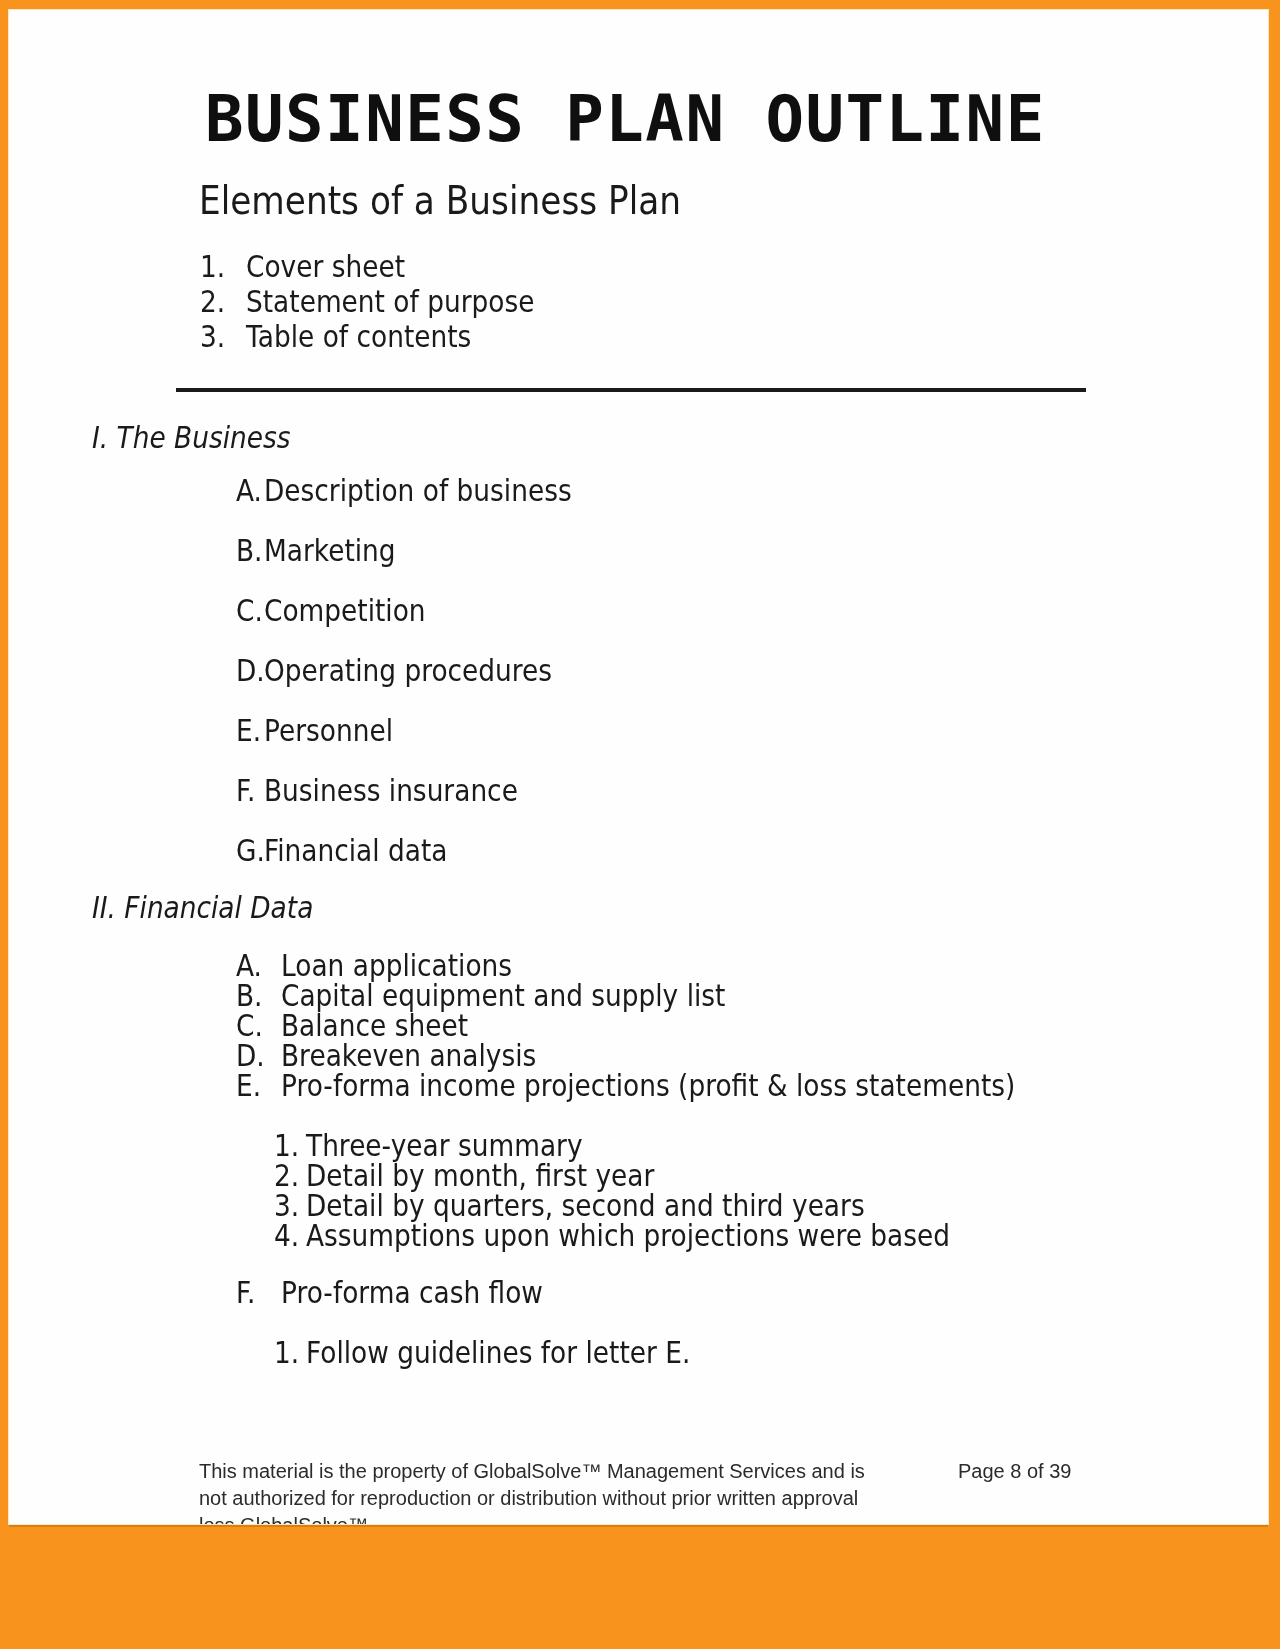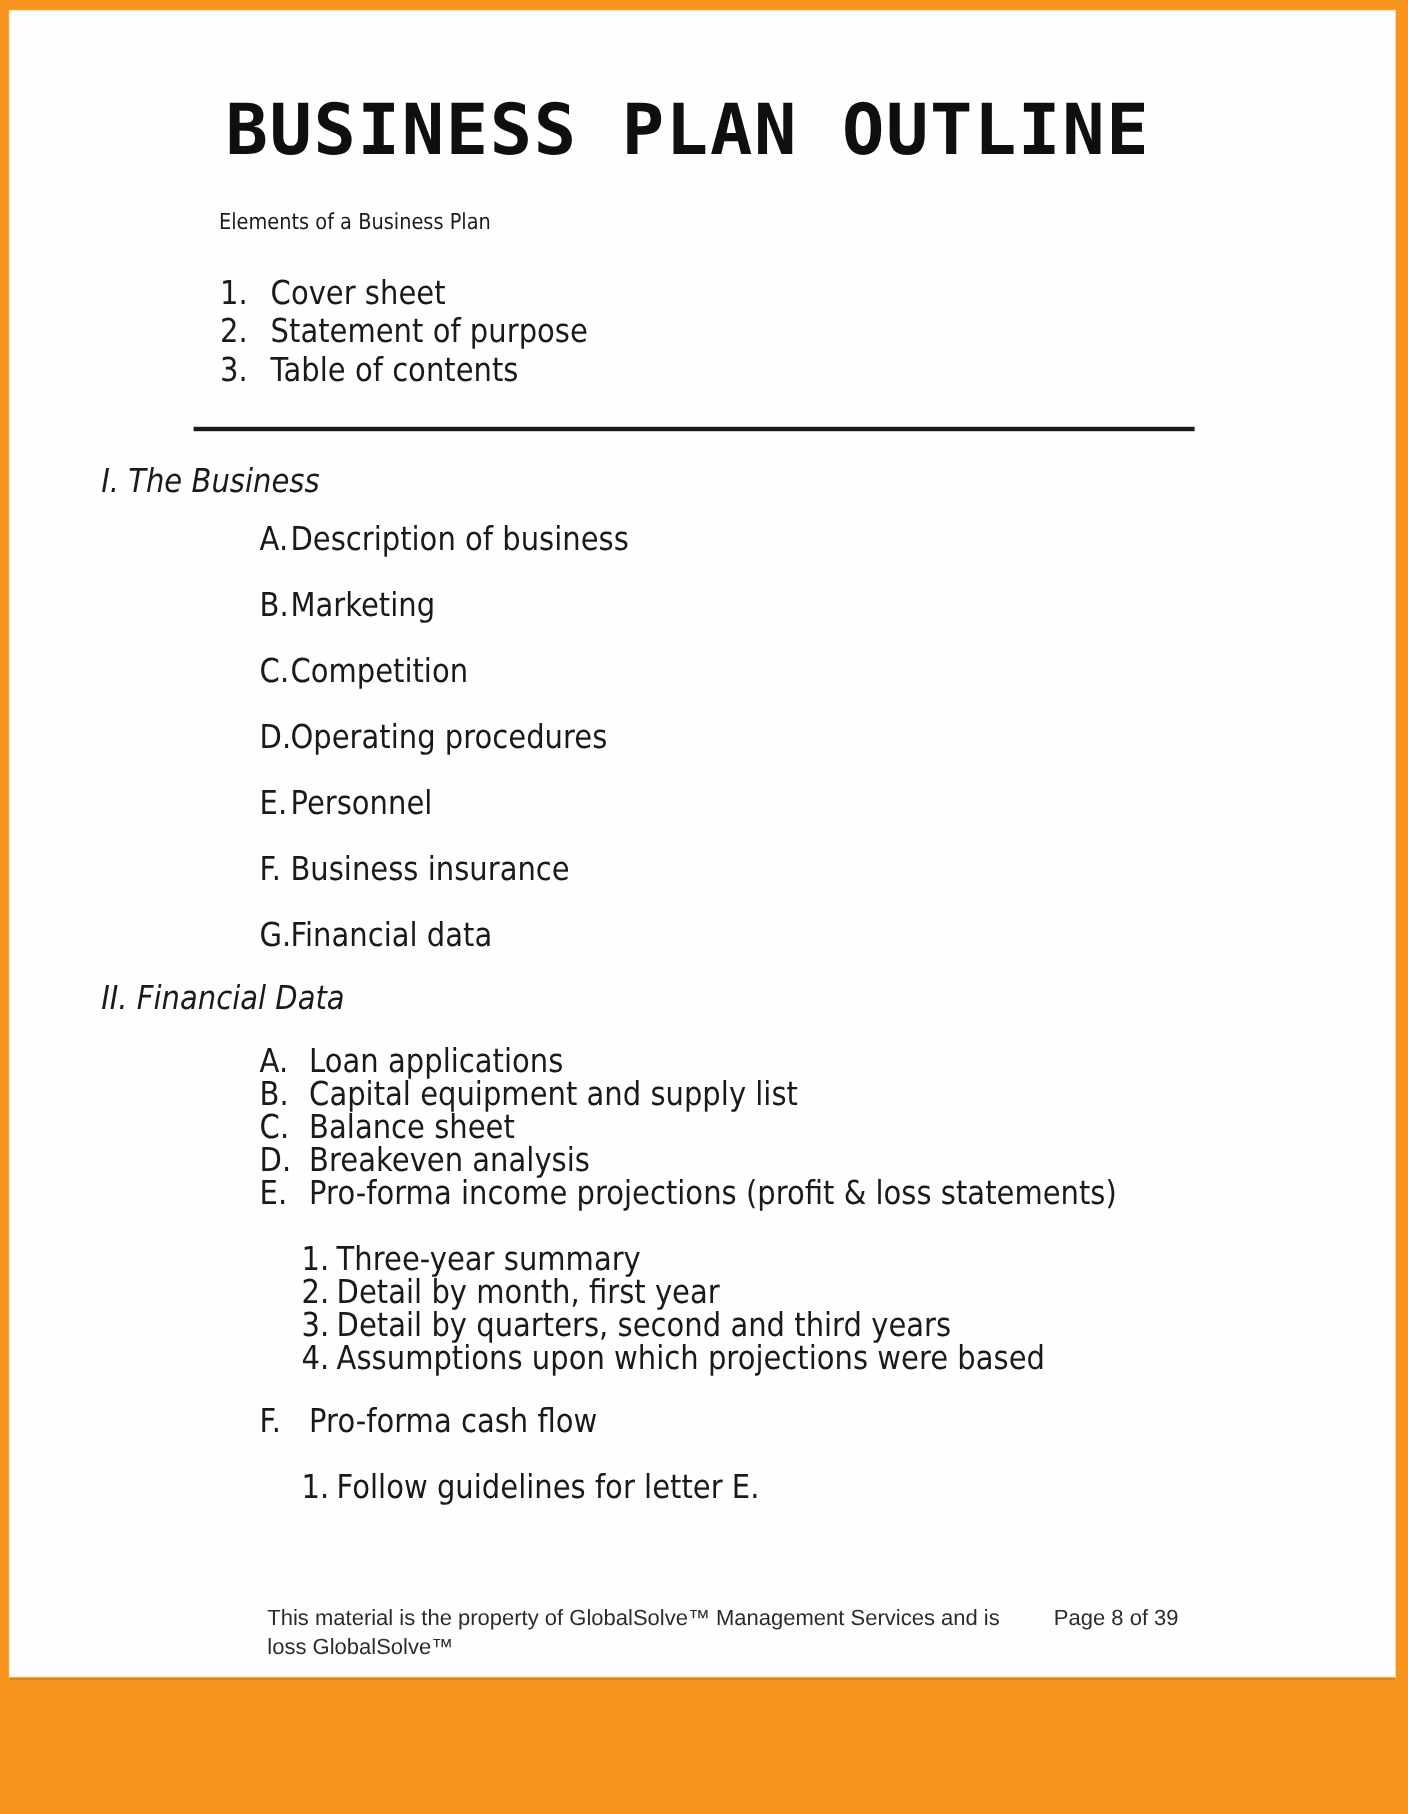--- a/index.html
+++ b/index.html
@@ -33,21 +33,21 @@
     font-family: "DejaVu Sans Mono", monospace;
     font-weight: 700;
     font-size: 64px;
     line-height: 70px;
     letter-spacing: 1.5px;
     color: #0F0F0F;
     white-space: pre;
   }
   .subtitle {
     margin: 32px 0 0 190px;
-    font-size: 20px;
+    font-size: 39px;
     line-height: 30px;
     color: var(--text, #1A1A1A);
   }
   .row { display: flex; color: var(--text, #1A1A1A); font-size: 30px; }
   .lbl { flex: 0 0 auto; }
   .intro-list { margin: 33px 0 0 191px; }
   .intro-row { line-height: 35px; }
   .intro-row .lbl { width: 46px; }
   .divider {
     margin: 34px 0 0 167px;
@@ -77,21 +77,21 @@
   .f-row .lbl { width: 45px; }
   .f-sub-list { margin: 30px 0 0 265px; }
   .footer {
     position: relative;
     margin: 90px 0 0 190px;
     font-family: "Liberation Sans", sans-serif;
     font-size: 20px;
     line-height: 27px;
     color: var(--footer_text, #2B2B2B);
   }
-  .footer-line { white-space: pre; margin-left: 44px; }
+  .footer-line { white-space: pre; }
   .page-label {
     position: absolute;
     left: 759px;
     top: 0;
     white-space: pre;
   }
 </style>
 </head>
 <body>
 
@@ -203,18 +203,19 @@
   <div class="f-sub-list">
     <div class="row sub-row">
       <span class="lbl"><span class="t">1.</span></span>
       <span class="t">Follow guidelines for letter E.</span>
     </div>
   </div>
 
   <div class="footer">
     <div class="footer-notice">
       <div class="footer-line">This material is the property of GlobalSolve™ Management Services and is</div>
+      <div class="footer-line">not authorized for reproduction or distribution without prior written approval</div>
       <div class="footer-line">loss GlobalSolve™</div>
     </div>
     <div class="page-label">Page 8 of 39</div>
   </div>
 
 </div>
 
 </body></html>

